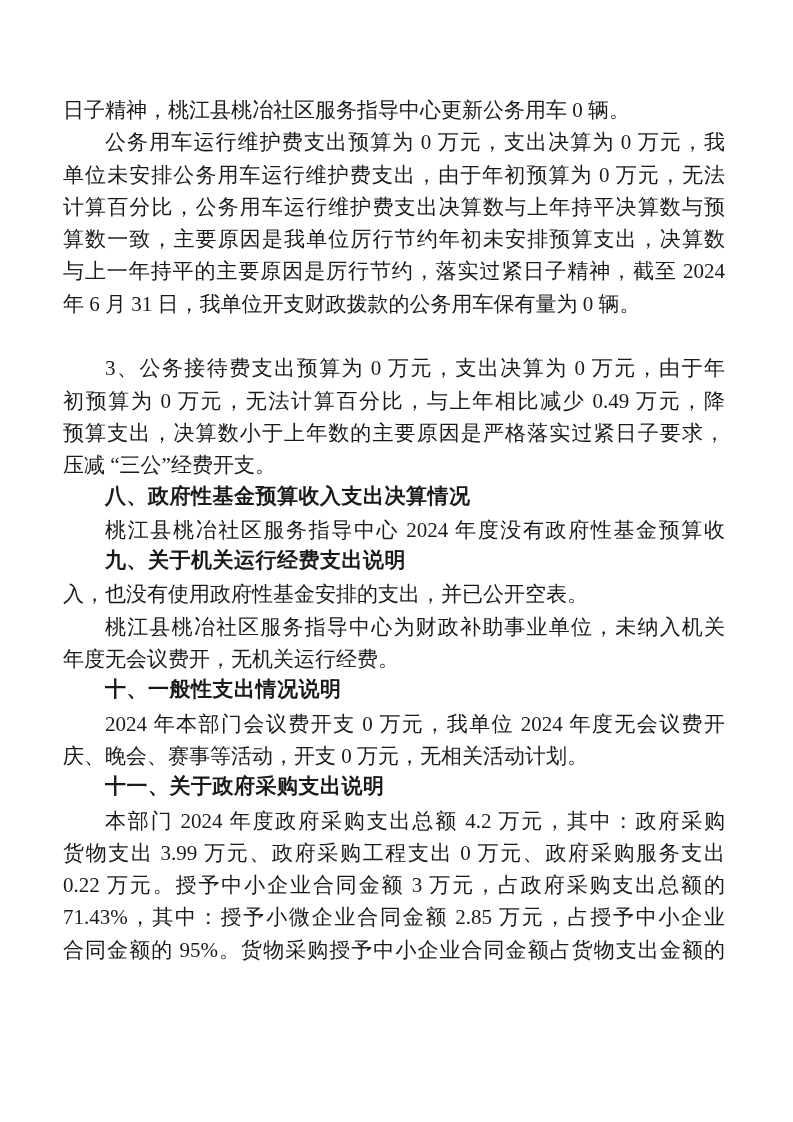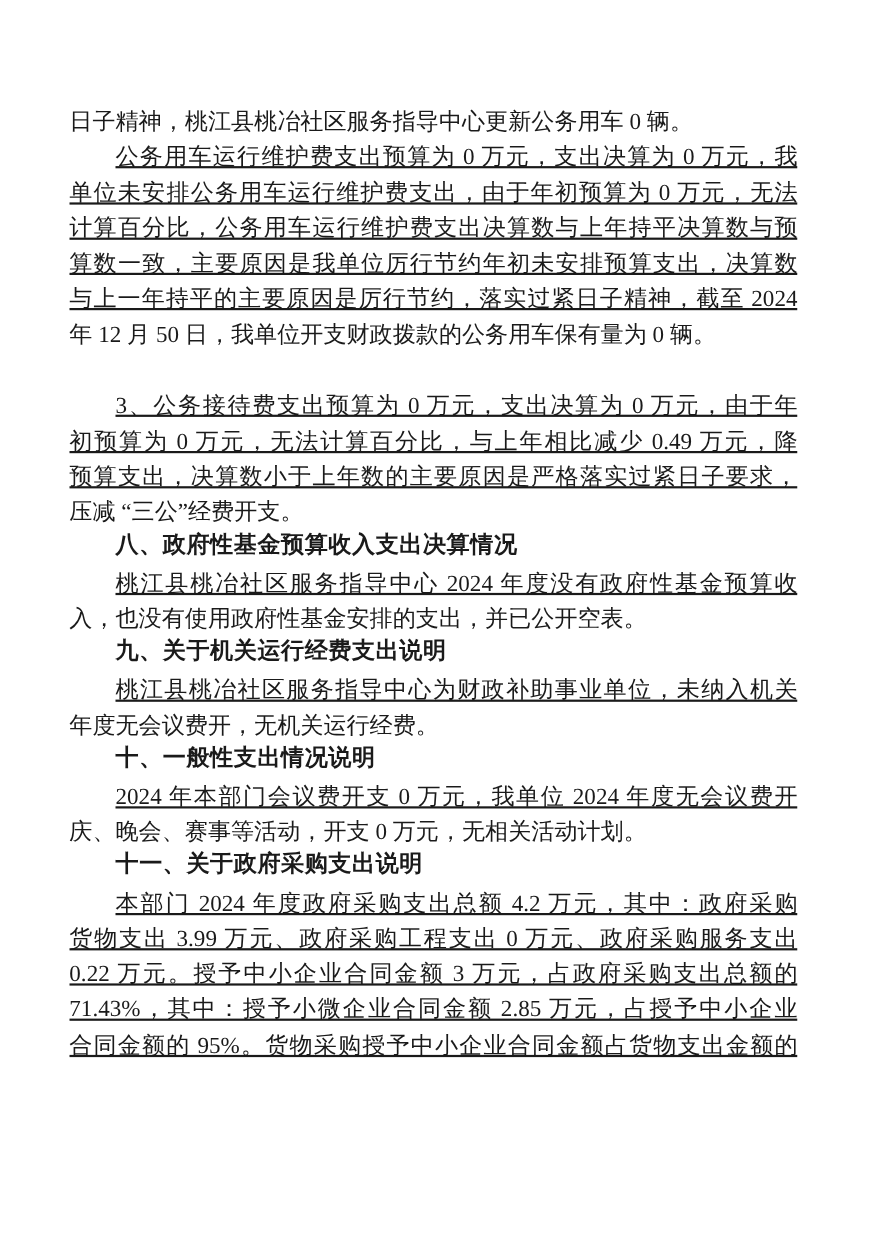--- a/index.html
+++ b/index.html
@@ -29,50 +29,49 @@
     line-height: 32.3px;
     overflow: hidden;
   }
   .line.indent {
     text-indent: 2em;
   }
   .line.justify {
     text-align: justify;
     text-justify: inter-character;
     text-align-last: justify;
-    text-decoration: underline;
     -moz-text-align-last: justify;
   }
   .line.heading {
     font-family: Liberation Mono, monospace;
     font-weight: 700;
     letter-spacing: 0.5px;
   }
 </style>
 </head>
 <body>
 
 <div class="page">
   <div class="textblock" id="doc-body">
       <div class="line">日子精神，桃江县桃冶社区服务指导中心更新公务用车 0 辆。</div>
       <div class="line indent justify">公务用车运行维护费支出预算为 0 万元，支出决算为 0 万元，我</div>
       <div class="line justify">单位未安排公务用车运行维护费支出，由于年初预算为 0 万元，无法</div>
       <div class="line justify">计算百分比，公务用车运行维护费支出决算数与上年持平决算数与预</div>
       <div class="line justify">算数一致，主要原因是我单位厉行节约年初未安排预算支出，决算数</div>
       <div class="line justify">与上一年持平的主要原因是厉行节约，落实过紧日子精神，截至 2024</div>
-      <div class="line">年 12 月 50 日，我单位开支财政拨款的公务用车保有量为 0 辆。</div>
+      <div class="line">年 6 月 31 日，我单位开支财政拨款的公务用车保有量为 0 辆。</div>
       <div class="line">&nbsp;</div>
       <div class="line indent justify">3、公务接待费支出预算为 0 万元，支出决算为 0 万元，由于年</div>
       <div class="line justify">初预算为 0 万元，无法计算百分比，与上年相比减少 0.49 万元，降</div>
       <div class="line justify">预算支出，决算数小于上年数的主要原因是严格落实过紧日子要求，</div>
       <div class="line">压减 “三公”经费开支。</div>
       <div class="line heading indent">八、政府性基金预算收入支出决算情况</div>
       <div class="line indent justify">桃江县桃冶社区服务指导中心 2024 年度没有政府性基金预算收</div>
+      <div class="line heading indent">九、关于机关运行经费支出说明</div>
       <div class="line">入，也没有使用政府性基金安排的支出，并已公开空表。</div>
-      <div class="line heading indent">九、关于机关运行经费支出说明</div>
       <div class="line indent justify">桃江县桃冶社区服务指导中心为财政补助事业单位，未纳入机关</div>
       <div class="line">年度无会议费开，无机关运行经费。</div>
       <div class="line heading indent">十、一般性支出情况说明</div>
       <div class="line indent justify">2024 年本部门会议费开支 0 万元，我单位 2024 年度无会议费开</div>
       <div class="line">庆、晚会、赛事等活动，开支 0 万元，无相关活动计划。</div>
       <div class="line heading indent">十一、关于政府采购支出说明</div>
       <div class="line indent justify">本部门 2024 年度政府采购支出总额 4.2 万元，其中：政府采购</div>
       <div class="line justify">货物支出 3.99 万元、政府采购工程支出 0 万元、政府采购服务支出</div>
       <div class="line justify">0.22 万元。授予中小企业合同金额 3 万元，占政府采购支出总额的</div>
       <div class="line justify">71.43%，其中：授予小微企业合同金额 2.85 万元，占授予中小企业</div>

